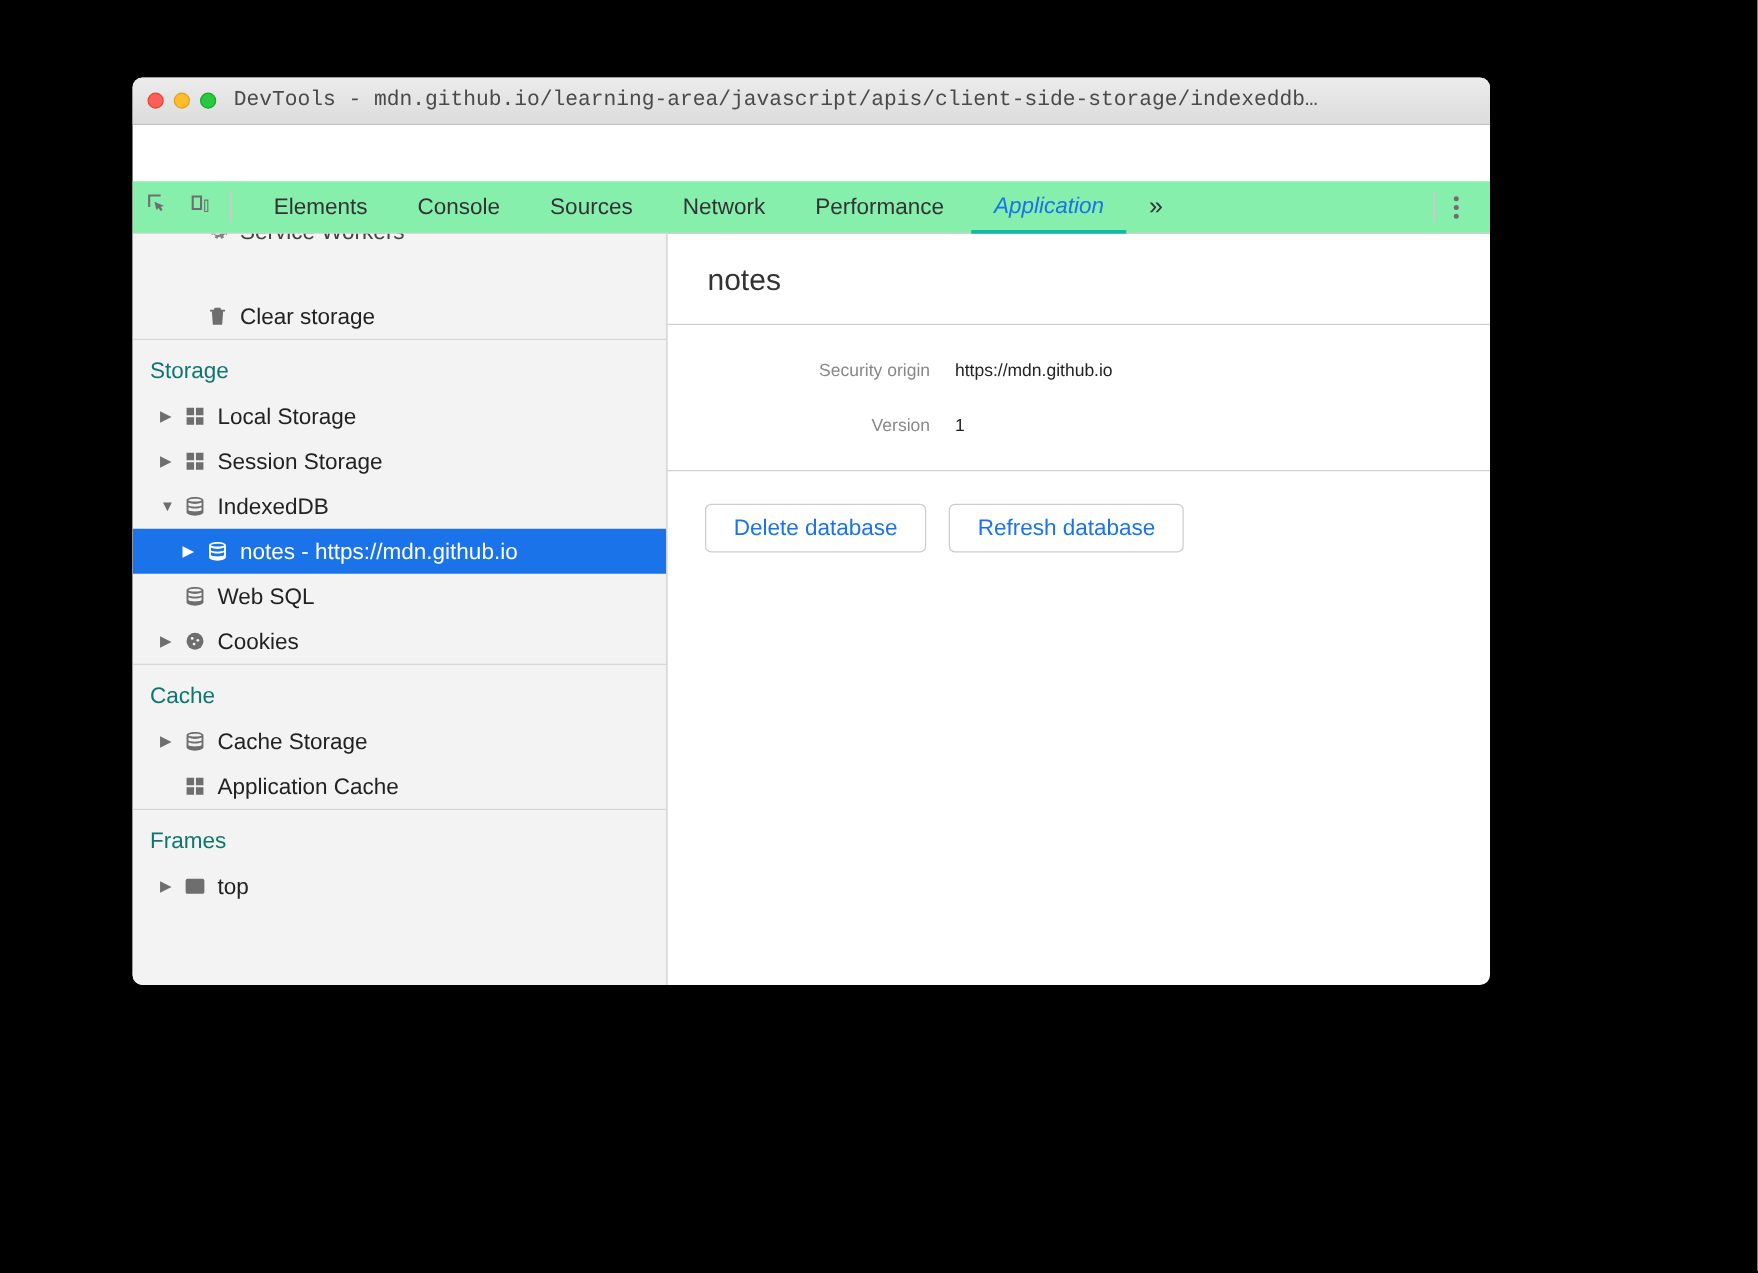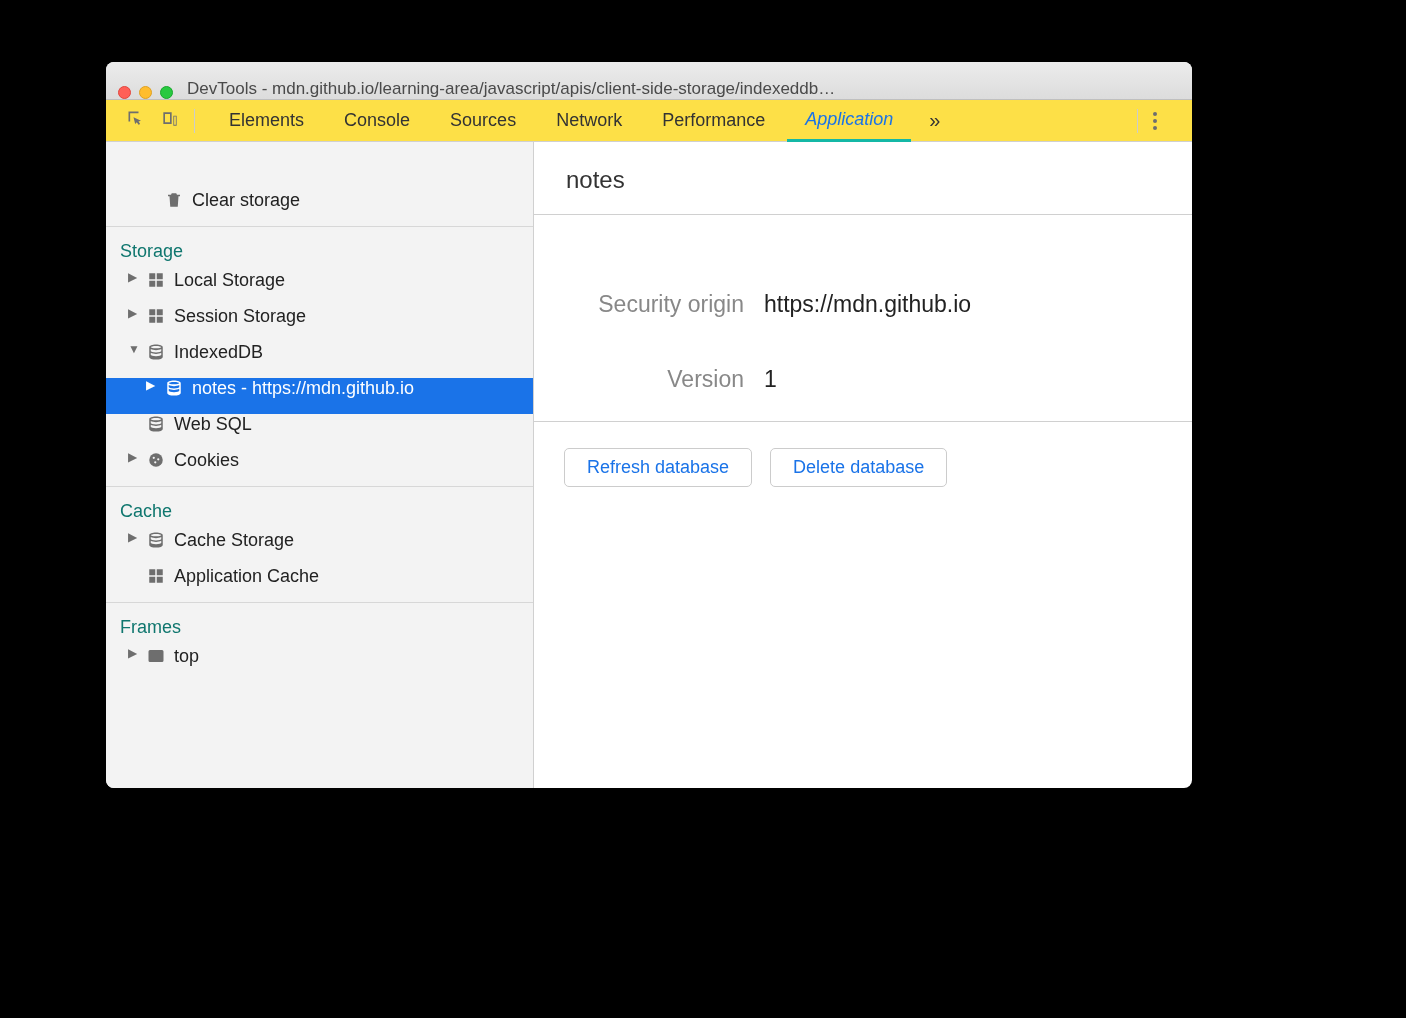--- a/index.html
+++ b/index.html
@@ -23,38 +23,40 @@
     box-shadow: 0 20px 60px rgba(0,0,0,0.6);
     overflow: hidden;
     display: flex;
     flex-direction: column;
   }
   .titlebar {
     height: 38px;
     background: linear-gradient(#ececec, #dcdcdc);
     border-bottom: 1px solid #bfbfbf;
     display: flex;
-    align-items: flex-end;
+    align-items: center;
     padding: 0 12px;
+    font-family: Liberation Mono, monospace;
   }
   .traffic { display: flex; gap: 8px; margin-right: 14px; }
   .dot { width: 13px; height: 13px; border-radius: 50%; }
   .dot.red { background: #ff5f57; border: 1px solid #e1463d; }
   .dot.yellow { background: #ffbd2e; border: 1px solid #dfa123; }
   .dot.green { background: #28c940; border: 1px solid #17a82c; }
   .titlebar-title { color: #4a4a4a; font-size: 17px; white-space: nowrap; overflow: hidden; text-overflow: ellipsis; flex: 1; }
 
   .toolbar {
     height: 42px;
     border-bottom: 1px solid #d0d0d0;
     display: flex;
     align-items: center;
-    padding: 0 20px;
+    padding: 0 10px;
     gap: 4px;
-    background: #fde047;
+    background: #86efac;
+    margin-top: 45px;
   }
   .tool-icons { display: flex; align-items: center; gap: 14px; padding-right: 14px; border-right: 1px solid #ccc; margin-right: 12px; color: #6e6e6e;}
   .tool-icons svg { width: 20px; height: 20px; }
   .tab { padding: 0 18px; font-size: 18px; color: #333; height: 42px; display: flex; align-items: center; cursor: pointer; }
   .tab.active { color: #1a73e8; border-bottom: 3px solid #14b8a6; font-style: italic; }
   .overflow { font-size: 20px; color: #333; padding: 0 14px; cursor: pointer; }
   .kebab { margin-left: auto; padding: 0 14px; color: #6e6e6e; border-left: 1px solid #ccc; height: 24px; display:flex; align-items:center; }
 
   .main { flex: 1; display: flex; min-height: 0; }
   .sidebar {
@@ -65,20 +67,21 @@
     padding-top: 0;
   }
   .section-header {
     font-size: 18px;
     color: #0f766e;
     padding: 14px 10px 8px 14px;
     border-top: 1px solid #d7d7d7;
   }
   .tree-row {
     display: flex;
+    align-items: center;
     height: 36px;
     padding-left: 22px;
     font-size: 18px;
     color: #222;
     gap: 8px;
     cursor: pointer;
   }
   .tree-row.level1 { padding-left: 22px; }
   .tree-row.level2 { padding-left: 40px; }
   .tree-row.selected { background: #1a73e8; color: #fff; }
@@ -90,21 +93,21 @@
   .tree-row.selected .icon-gray { fill: #fff; }
 
   .content { flex: 1; display: flex; flex-direction: column; }
   .content-title {
     font-size: 24px;
     color: #333;
     padding: 24px 32px 20px;
     border-bottom: 1px solid #d0d0d0;
   }
   .kv-section { padding: 28px 30px 28px; border-bottom: 1px solid #d0d0d0; }
-  .kv-row { display: flex; align-items: flex-start; margin-bottom: 28px; font-size: 23px; margin-top: 48px; }
+  .kv-row { display: flex; align-items: flex-start; margin-bottom: 28px; font-size: 14px; }
   .kv-row:last-child { margin-bottom: 0; }
   .kv-key { width: 200px; text-align: right; color: #888; padding-right: 20px; }
   .kv-val { color: #222; }
   .button-row { padding: 26px 30px; display: flex; gap: 18px; }
   .btn {
     border: 1px solid #ccc;
     background: #fff;
     color: #1a73e8;
     font-size: 18px;
     padding: 8px 22px;
@@ -289,19 +292,19 @@
         <div class="kv-row">
           <div class="kv-key">Security origin</div>
           <div class="kv-val">https://mdn.github.io</div>
         </div>
         <div class="kv-row">
           <div class="kv-key">Version</div>
           <div class="kv-val">1</div>
         </div>
       </div>
       <div class="button-row">
+        <button class="btn">Delete database</button>
         <button class="btn">Refresh database</button>
-        <button class="btn">Delete database</button>
       </div>
     </div>
 
   </div>
 </div>
 
 </body></html>

